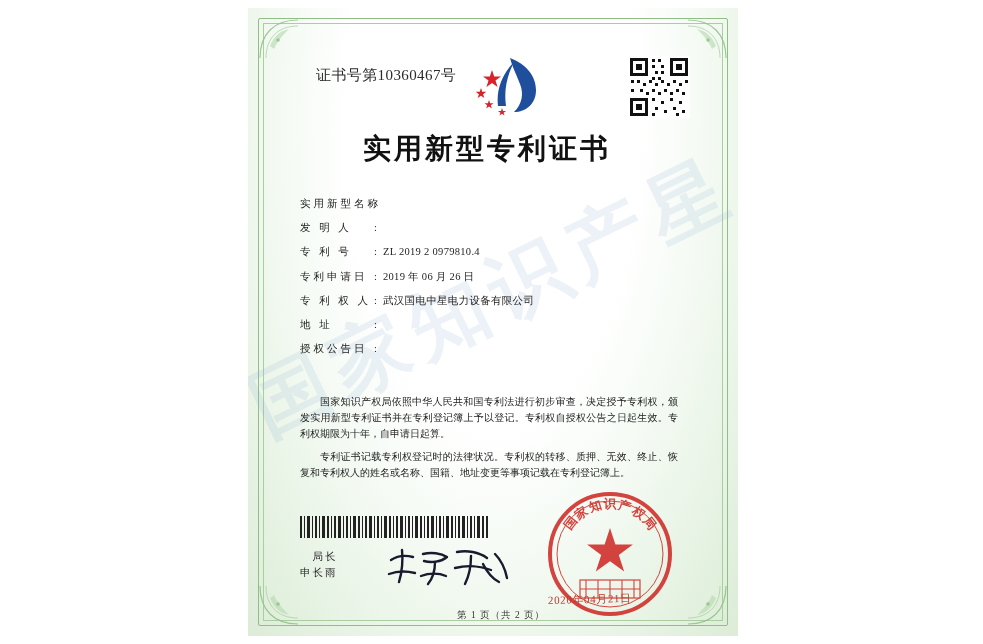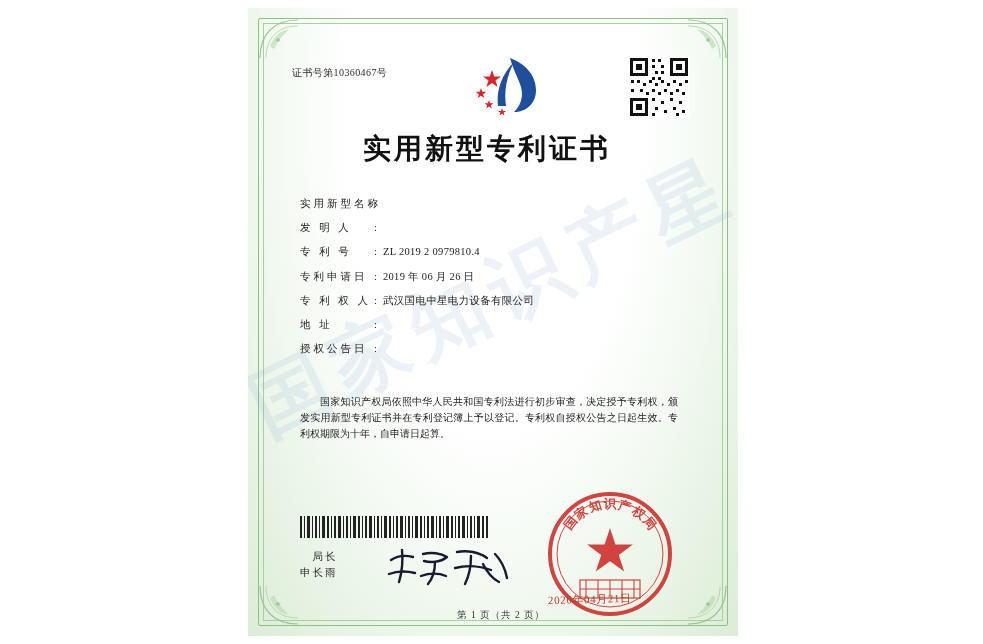--- a/index.html
+++ b/index.html
@@ -69,23 +69,23 @@
     letter-spacing: 10px;
     color: rgba(150, 185, 215, 0.18);
     white-space: nowrap;
     pointer-events: none;
     user-select: none;
   }
 
   
   .cert-no {
     position: absolute;
-    left: 44px;
+    left: 68px;
     top: 58px;
-    font-size: 10px;
+    font-size: 15px;
     color: #2b2b2b;
     letter-spacing: 0.4px;
   }
 
   .emblem {
     position: absolute;
     left: 218px;
     top: 42px;
     width: 86px;
     height: 68px;
@@ -373,20 +373,21 @@
         </span>
       </div>
       <div class="frow">
         <span class="flabel">授权公告日</span>
         <span class="fcolon">:</span>
       </div>
     </div>
 
     <div class="paras">
       <p>国家知识产权局依照中华人民共和国专利法进行初步审查，决定授予专利权，颁发实用新型专利证书并在专利登记簿上予以登记。专利权自授权公告之日起生效。专利权期限为十年，自申请日起算。</p>
+      <p>专利证书记载专利权登记时的法律状况。专利权的转移、质押、无效、终止、恢复和专利权人的姓名或名称、国籍、地址变更等事项记载在专利登记簿上。</p>
     </div>
 
     <div class="barcode">
       <svg width="190" height="22" viewBox="0 0 190 22" preserveAspectRatio="none">
         <rect width="190" height="22" fill="transparent"></rect>
         <g fill="#222222">
           <rect x="0" y="0" width="2" height="22"></rect>
             <rect x="4" y="0" width="1" height="22"></rect>
           <rect x="7" y="0" width="3" height="22"></rect>
             <rect x="12" y="0" width="1" height="22"></rect>

